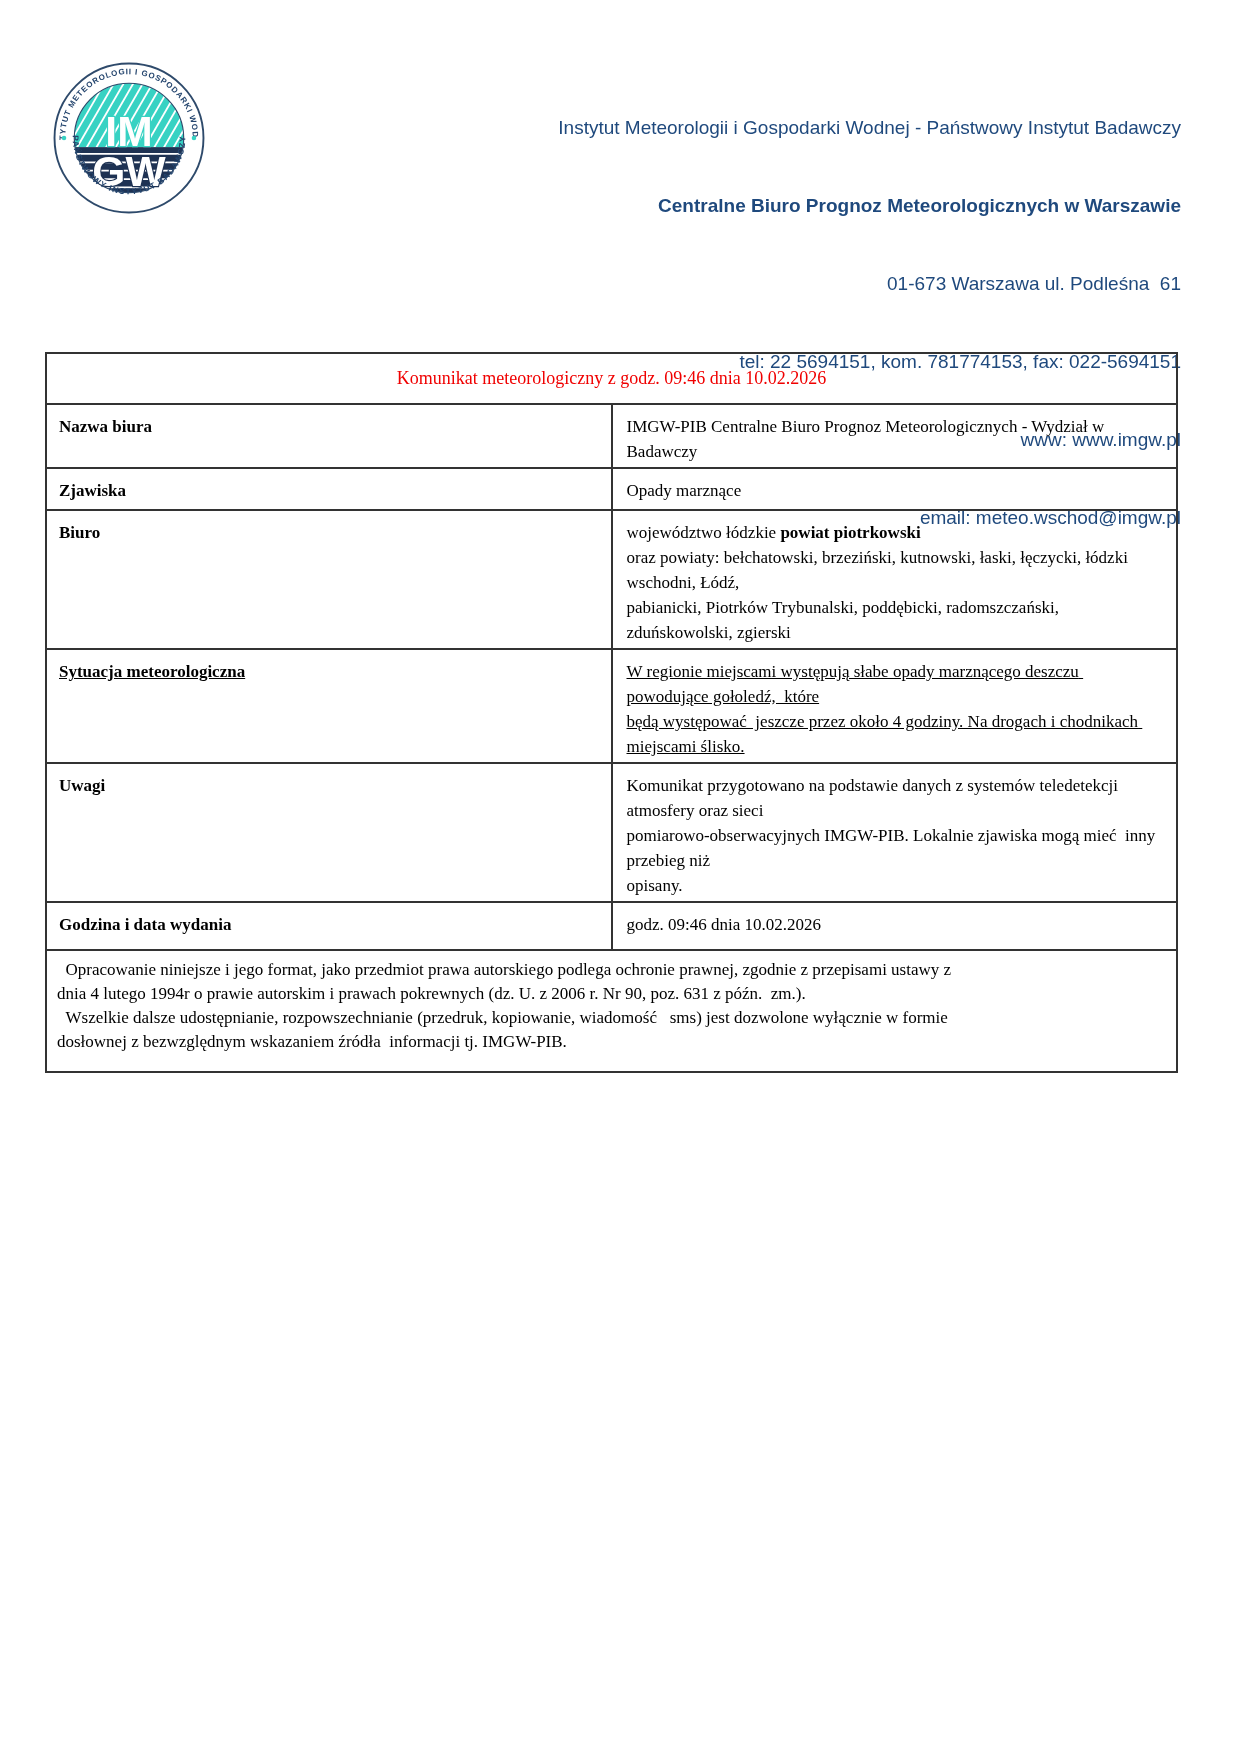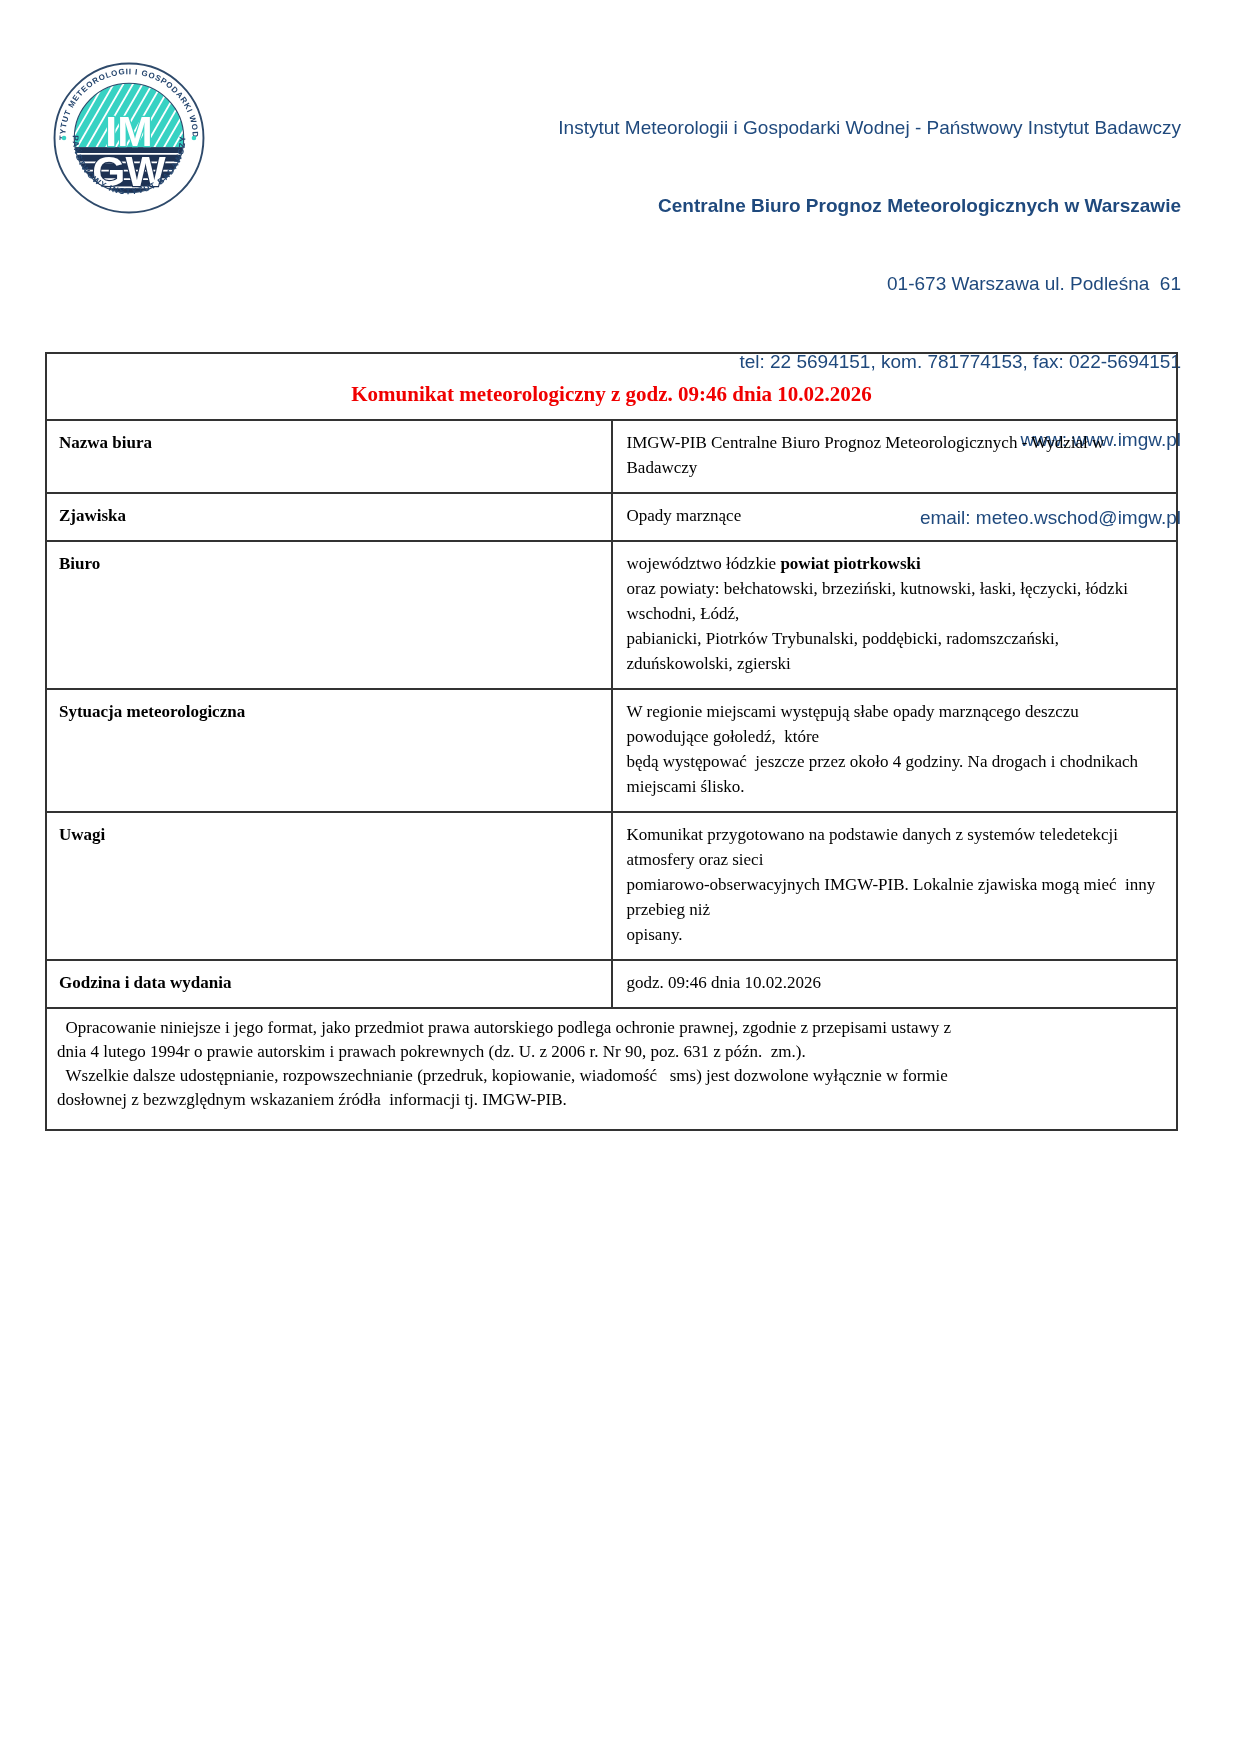--- a/index.html
+++ b/index.html
@@ -27,41 +27,41 @@
   table.bulletin {
     position: absolute; left: 45px; top: 352px;
     width: 1133px;
     border-collapse: collapse;
     table-layout: fixed;
   }
   table.bulletin th, table.bulletin td {
     border: 2px solid #333333;
     vertical-align: top;
     font-size: 17px; line-height: 25px;
-    padding: 9px 12px 12px 12px;
+    padding: 9px 12px 3px 12px;
     text-align: left;
   }
   table.bulletin th {
     width: 303px;
     font-weight: bold;
     padding-left: 12px;
   }
   table.bulletin td.value { padding-left: 14px; }
   tr.title-row td {
     text-align: center;
-    font-weight: bold;
-    font-size: 21px;
+    font-weight: normal;
+    font-size: 18px;
     color: #f00000;
-    padding: 28px 8px 10px 8px;
+    padding: 12px 8px 10px 8px;
     height: 27px;
   }
   tr.r-nazwa   { height: 45px; }
   tr.r-zjawiska{ height: 42px; }
   tr.r-obszar  { height: 90px; }
-  tr.r-sytuacja{ height: 71px; }
+  tr.r-sytuacja{ height: 71px; text-decoration: underline; }
   tr.r-uwagi   { height: 92px; }
   tr.r-godzina { height: 48px; }
   tr.footer-row td {
     font-size: 17px; line-height: 24px;
     padding: 7px 10px 9px 10px;
     height: 104px;
   }
   .pre { white-space: pre-wrap; }
   .b { font-weight: bold; }
   

